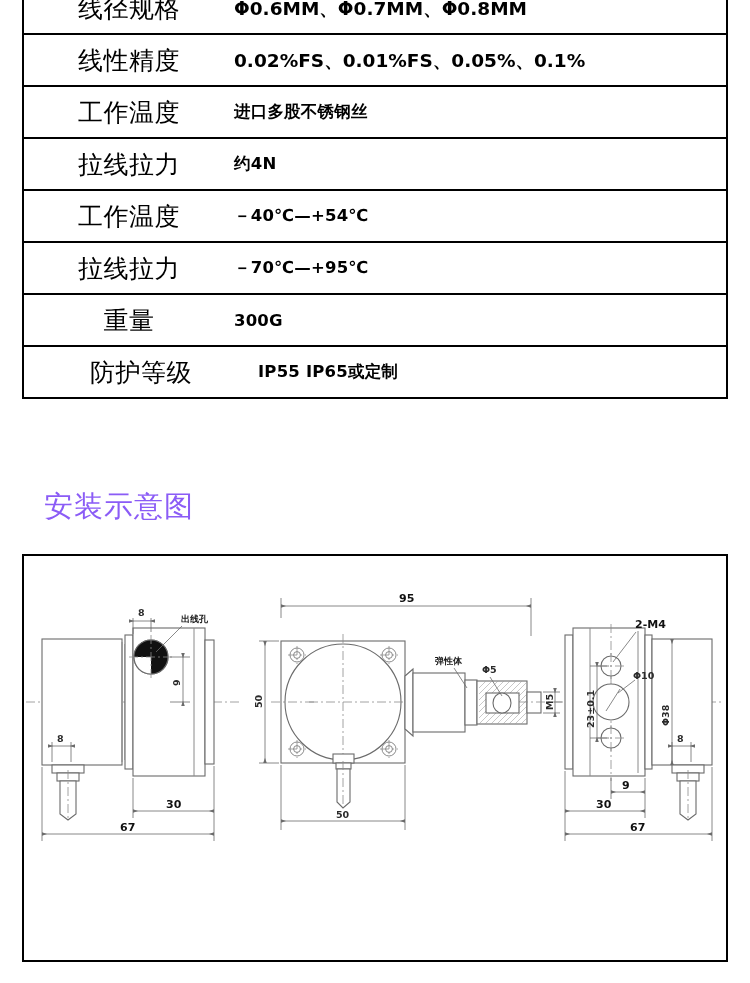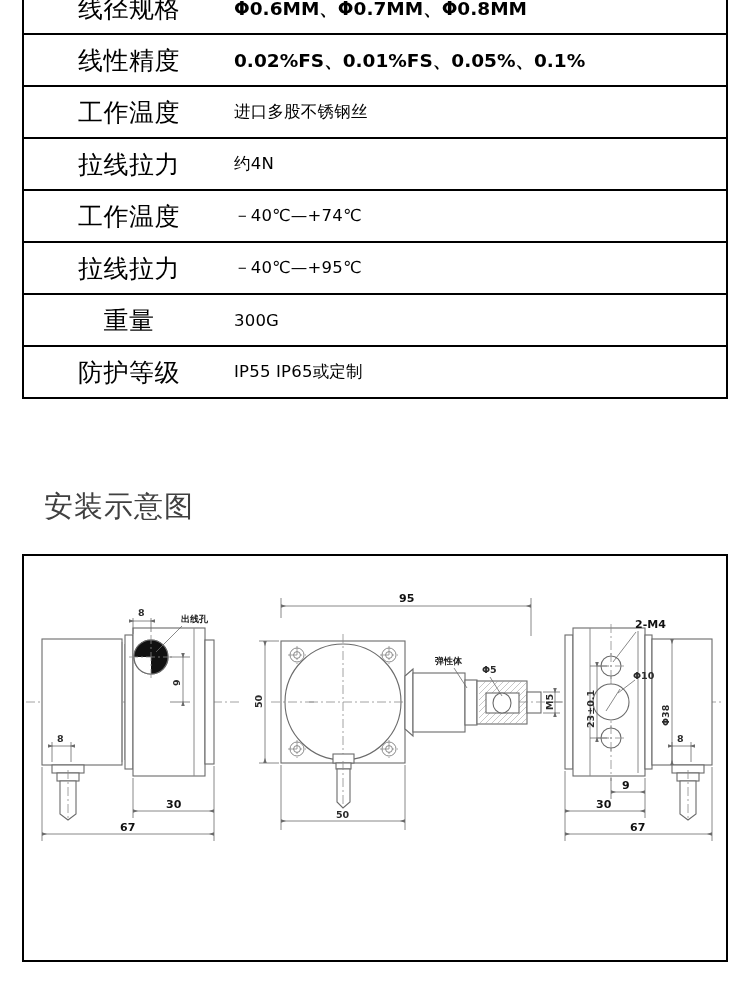--- a/index.html
+++ b/index.html
@@ -25,53 +25,53 @@
     border-collapse: collapse;
     border: 2.5px solid #000;
     table-layout: fixed;
   }
   #spec-table tr { height: 52px; }
   #spec-table td {
     border-bottom: 2.2px solid #000;
     padding: 0;
     vertical-align: middle;
   }
-  #spec-table tr:last-child td { border-bottom: none; }
+  #spec-table tr:last-child td { border-bottom: none; padding-left: 24px; }
   td.lbl {
     width: 210px;
     text-align: center;
     font-size: 25px;
     font-weight: 400;
     letter-spacing: 0.5px;
     color: #000;
     padding-right: 4px;
   }
   td.val {
     text-align: left;
     font-size: 16.5px;
-    font-weight: 400;
+    font-weight: 700;
     padding-left: 23px;
     color: #000;
     letter-spacing: 0.2px;
   }
   td.val.big {
     font-size: 18.5px;
     font-weight: 700;
     letter-spacing: 0px;
   }
 
   
   #section-heading {
     position: absolute;
     left: 44px;
     top: 492px;
     font-size: 29px;
     font-weight: 400;
     letter-spacing: 1px;
-    color: #404040;
+    color: #8b5cf6;
     line-height: 1;
   }
 
   
   #diagram-box {
     position: absolute;
     left: 22px;
     top: 554px;
     width: 702px;
     height: 404px;
@@ -117,25 +117,25 @@
     <tr>
       <td class="lbl">工作温度</td>
       <td class="val">进口多股不锈钢丝</td>
     </tr>
     <tr>
       <td class="lbl">拉线拉力</td>
       <td class="val">约4N</td>
     </tr>
     <tr>
       <td class="lbl">工作温度</td>
-      <td class="val">－40℃—+74℃</td>
+      <td class="val">－40℃—+54℃</td>
     </tr>
     <tr>
       <td class="lbl">拉线拉力</td>
-      <td class="val">－40℃—+95℃</td>
+      <td class="val">－70℃—+95℃</td>
     </tr>
     <tr>
       <td class="lbl">重量</td>
       <td class="val">300G</td>
     </tr>
     <tr>
       <td class="lbl">防护等级</td>
       <td class="val">IP55   IP65或定制</td>
     </tr>
   </tbody>

